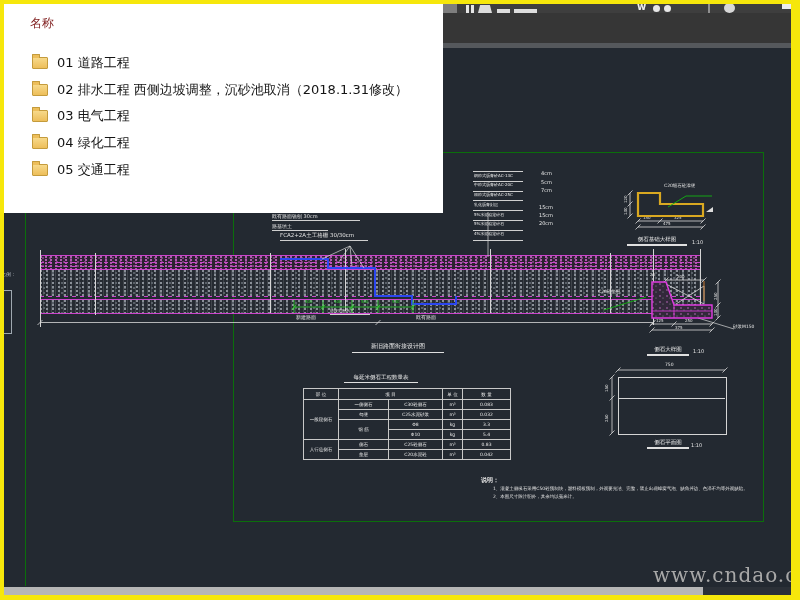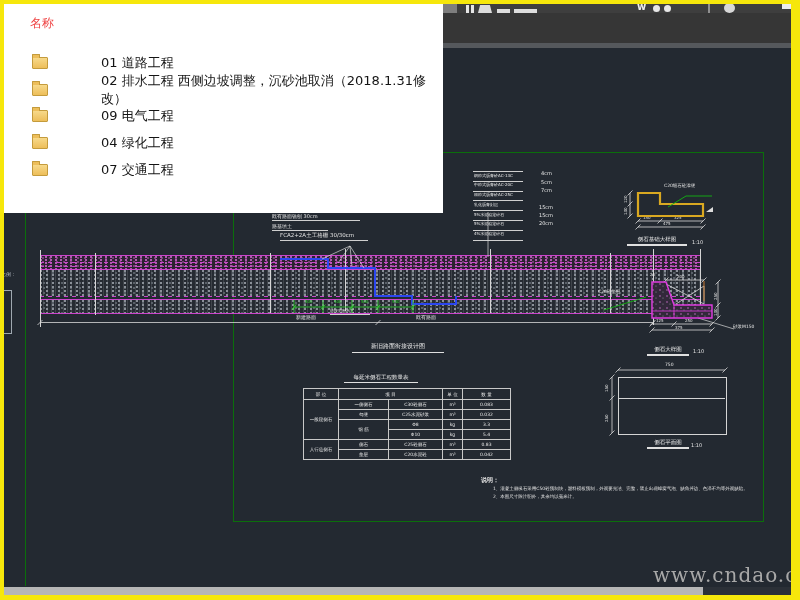--- a/index.html
+++ b/index.html
@@ -15,22 +15,22 @@
   .mdash{position:absolute;height:1px;background:repeating-linear-gradient(90deg,#cc44cc 0 4px,transparent 4px 8px);z-index:7;}
   .wline{position:absolute;background:#d5d5d5;z-index:8;}
   .hatch1{position:absolute;z-index:6;background-color:#2b2230;
     background-image:radial-gradient(circle at 1px 1px,#b05ab0 .8px,transparent 1px),radial-gradient(circle at 3px 2px,#7a3f7a .7px,transparent .9px);
     background-size:5px 3px,7px 4px;}
   .hatch2{position:absolute;z-index:6;background-color:#262b32;
     background-image:radial-gradient(circle at 1px 1px,#8a9098 .8px,transparent 1px),radial-gradient(circle at 4px 3px,#596068 .8px,transparent 1px),repeating-linear-gradient(90deg,transparent 0 3px,rgba(150,155,160,.22) 3px 4px);
     background-size:6px 4px,9px 5px,100% 100%;}
   .dtitle{position:absolute;color:#ececec;text-align:center;border-bottom:1.5px solid #e0e0e0;padding-bottom:1px;z-index:12;}
   .panel{position:absolute;left:4px;top:4px;width:439px;height:209px;background:#ffffff;z-index:30;}
-  .pheader{position:absolute;left:26px;top:11px;font-size:12px;color:#ef4444;}
-  .pitem{position:absolute;left:28px;height:18px;display:flex;align-items:center;gap:44px;}
+  .pheader{position:absolute;left:26px;top:11px;font-size:12px;color:#7f1d1d;}
+  .pitem{position:absolute;left:28px;height:18px;display:flex;align-items:center;}
   .pitem .lbl{margin-left:9px;font-size:13px;color:#141414;}
   .folder{width:14px;height:10px;background:linear-gradient(#f7d98a,#edbe5a);border:1px solid #c49b3c;border-radius:1px;position:relative;flex:0 0 auto;}
   .folder:before{content:"";position:absolute;left:-1px;top:-4px;width:6px;height:3px;background:#edbe5a;border:1px solid #c49b3c;border-bottom:none;border-radius:1px 1px 0 0;}
   .wm1{position:absolute;left:6px;top:3px;font-family:"DejaVu Serif",serif;font-size:18px;letter-spacing:2px;color:#8e8e8e;z-index:40;}
   .wm2{position:absolute;left:653px;top:563px;font-family:"DejaVu Serif",serif;font-size:20px;letter-spacing:1px;color:#a8a8a8;z-index:40;}
   .lstack{position:absolute;left:473px;top:171px;width:50px;border-top:1px solid #cfcfcf;z-index:12;}
   .lrow{height:8.3px;border-bottom:1px solid #cfcfcf;font-size:4px;color:#eeeeee;overflow:hidden;padding:.5px 0 0 1px;white-space:nowrap;}
   .th{font-size:5px;color:#e8e8e8;z-index:12;}
   .qtable{position:absolute;left:303px;top:388px;border-collapse:collapse;table-layout:fixed;z-index:12;}
   .qtable td{border:1px solid #c8c8c8;color:#e8e8e8;font-size:4.5px;text-align:center;padding:0;height:9px;overflow:hidden;font-weight:normal;}
@@ -295,29 +295,29 @@
     <div class="pitem" style="top:50px;">
       <span class="folder"></span>
       <span class="lbl">01 道路工程</span>
     </div>
     <div class="pitem" style="top:77px;">
       <span class="folder"></span>
       <span class="lbl">02 排水工程 西侧边坡调整，沉砂池取消（2018.1.31修改）</span>
     </div>
     <div class="pitem" style="top:103px;">
       <span class="folder"></span>
-      <span class="lbl">09 电气工程</span>
+      <span class="lbl">03 电气工程</span>
     </div>
     <div class="pitem" style="top:130px;justify-content:flex-end;">
       <span class="folder"></span>
       <span class="lbl">04 绿化工程</span>
     </div>
     <div class="pitem" style="top:157px;">
       <span class="folder"></span>
-      <span class="lbl">07 交通工程</span>
+      <span class="lbl">05 交通工程</span>
     </div>
   </div>
 
   <div class="wm2">www.cndao.com</div>
 
   <div class="abs" style="left:4px;top:587px;width:787px;height:8px;background:#2b3037;z-index:20;"></div>
   <div class="abs" style="left:4px;top:587px;width:699px;height:8px;background:#b6b6b6;z-index:21;"></div>
 
   <div class="abs border" style="left:0;top:0;width:800px;height:4px;"></div>
   <div class="abs border" style="left:0;top:0;width:4px;height:600px;"></div>

